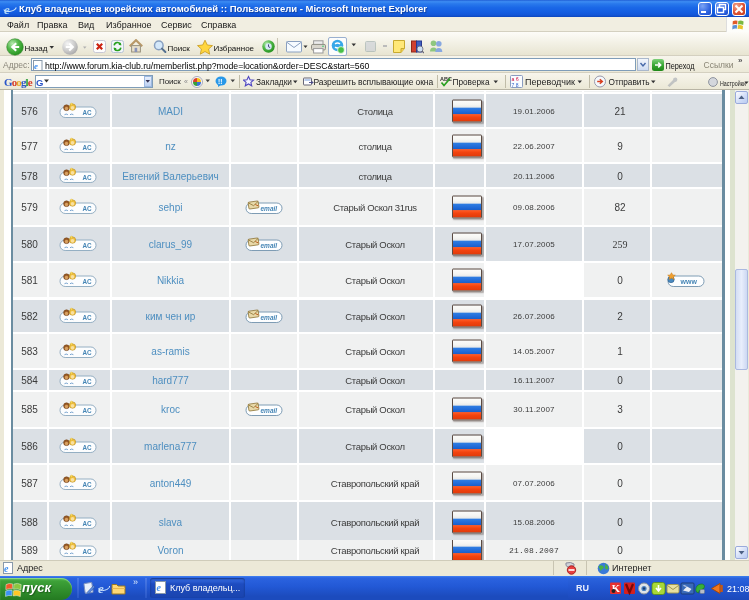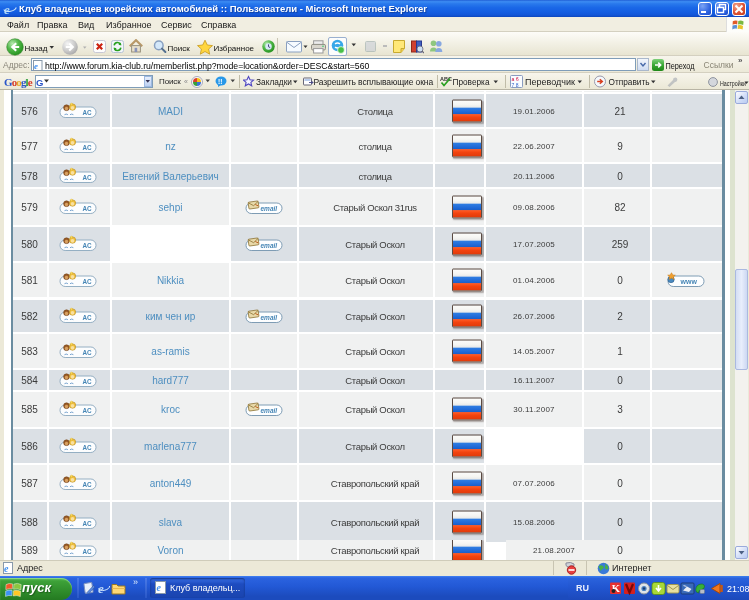--- a/index.html
+++ b/index.html
@@ -576,20 +576,23 @@
 <path d="M5.5 12.2 q1.7 -1.3 3.4 0" stroke="#6a9aca" stroke-width="0.9" fill="none"></path>
 <path d="M11 12.2 q1.7 -1.3 3.4 0" stroke="#6a9aca" stroke-width="0.9" fill="none"></path>
 <circle cx="7.5" cy="5.2" r="2.9" fill="#9a5c28" stroke="#6a3a10" stroke-width="0.5"></circle>
 <circle cx="7.5" cy="6" r="1.7" fill="#d8a060"></circle>
 <circle cx="13.5" cy="4.6" r="3.2" fill="#f0c040" stroke="#b08010" stroke-width="0.5"></circle>
 <circle cx="13.5" cy="5.4" r="1.8" fill="#f8e0a0"></circle>
 <path d="M14.5 0.2 l0.9 1.8 2 0.2 -1.5 1.3 0.5 1.9 -1.9 -1 -1.9 1 0.5 -1.9 -1.5 -1.3 2 -0.2 z" fill="#ffe060" stroke="#c89820" stroke-width="0.4" transform="translate(4.5,0) scale(0.55)"></path>
 </svg>
         </div>
       </div>
+      <div class="cell" style="left:112px;width:117px;height:100%;">
+        <div class="ctext cuser">clarus_99</div>
+      </div>
       <div class="cell" style="left:231px;width:66px;height:100%;">
         <div class="emailbtn">
           <svg width="38" height="15">
 <rect x="1" y="3.5" width="36" height="10.5" rx="5.2" fill="#fdfeff" stroke="#7e9cb4" stroke-width="1"></rect>
 <text x="15.5" y="11" font-size="6.5" font-weight="bold" font-style="italic" fill="#4585b5" font-family="Liberation Sans">email</text>
 <g transform="rotate(-8 8 5) scale(0.92) translate(1.2,0.8)">
               <rect x="2.5" y="1.5" width="11" height="7.5" rx="1" fill="#e8d8a8" stroke="#8a7030" stroke-width="0.8"></rect>
 <path d="M2.5 2 L8 6 L13.5 2" fill="none" stroke="#8a7030" stroke-width="0.8"></path>
 <path d="M10 5 l3 2" stroke="#c05818" stroke-width="1"></path>
             </g>
@@ -598,21 +601,21 @@
       </div>
       <div class="cell" style="left:299px;width:134px;height:100%;">
         <div class="ctext cloc">Старый Оскол</div>
       </div>
       <div class="cell" style="left:435px;width:49px;height:100%;">
         <div class="flag"></div>
       </div>
       <div class="cell" style="left:486px;width:96px;height:100%;">
         <div class="ctext cdate">17.07.2005</div>
       </div>
-      <div class="cell" style="left:584px;width:66px;height:100%;">
+      <div class="cell" style="left:584px;width:66px;height:100%;font-family:Liberation Serif, serif;">
         <div class="ctext cnum cpost">259</div>
       </div>
       <div class="cell" style="left:652px;width:70px;height:100%;"></div>
     </div>
 <div class="abs light" style="left:0;top:263.1px;width:749px;height:34.4px;">
       <div class="cell" style="left:12.5px;width:34px;height:100%;">
         <div class="ctext cnum">581</div>
       </div>
       <div class="cell" style="left:48.5px;width:61.5px;height:100%;">
         <div class="profbtn">
@@ -631,23 +634,20 @@
       </div>
       <div class="cell" style="left:112px;width:117px;height:100%;">
         <div class="ctext cuser">Nikkia</div>
       </div>
       <div class="cell" style="left:231px;width:66px;height:100%;"></div>
       <div class="cell" style="left:299px;width:134px;height:100%;">
         <div class="ctext cloc">Старый Оскол</div>
       </div>
       <div class="cell" style="left:435px;width:49px;height:100%;">
         <div class="flag"></div>
-      </div>
-      <div class="cell" style="left:486px;width:96px;height:100%;">
-        <div class="ctext cdate">01.04.2006</div>
       </div>
       <div class="cell" style="left:584px;width:66px;height:100%;">
         <div class="ctext cnum cpost">0</div>
       </div>
       <div class="cell" style="left:652px;width:70px;height:100%;">
         <div class="wwwbtn">
           <svg width="41" height="15">
 <rect x="4" y="3.5" width="36" height="10.5" rx="5.2" fill="#fdfeff" stroke="#7e9cb4" stroke-width="1"></rect>
 <text x="16.5" y="11" font-size="7" font-weight="bold" fill="#4585b5" font-family="Liberation Sans">www</text>
 <circle cx="7" cy="7" r="3.2" fill="#4a8ac0" stroke="#2a5a88" stroke-width="0.6"></circle>
@@ -956,21 +956,21 @@
       <div class="cell" style="left:112px;width:117px;height:100%;">
         <div class="ctext cuser">Voron</div>
       </div>
       <div class="cell" style="left:231px;width:66px;height:100%;"></div>
       <div class="cell" style="left:299px;width:134px;height:100%;">
         <div class="ctext cloc">Ставропольский край</div>
       </div>
       <div class="cell" style="left:435px;width:49px;height:100%;">
         <div class="flag"></div>
       </div>
-      <div class="cell" style="left:506px;width:96px;height:100%;">
+      <div class="cell" style="left:486px;width:96px;height:100%;font-family:Liberation Mono, monospace;">
         <div class="ctext cdate">21.08.2007</div>
       </div>
       <div class="cell" style="left:584px;width:66px;height:100%;">
         <div class="ctext cnum cpost">0</div>
       </div>
       <div class="cell" style="left:652px;width:70px;height:100%;"></div>
     </div>
 </div>
 
 <div class="abs" id="statusbar"></div>

